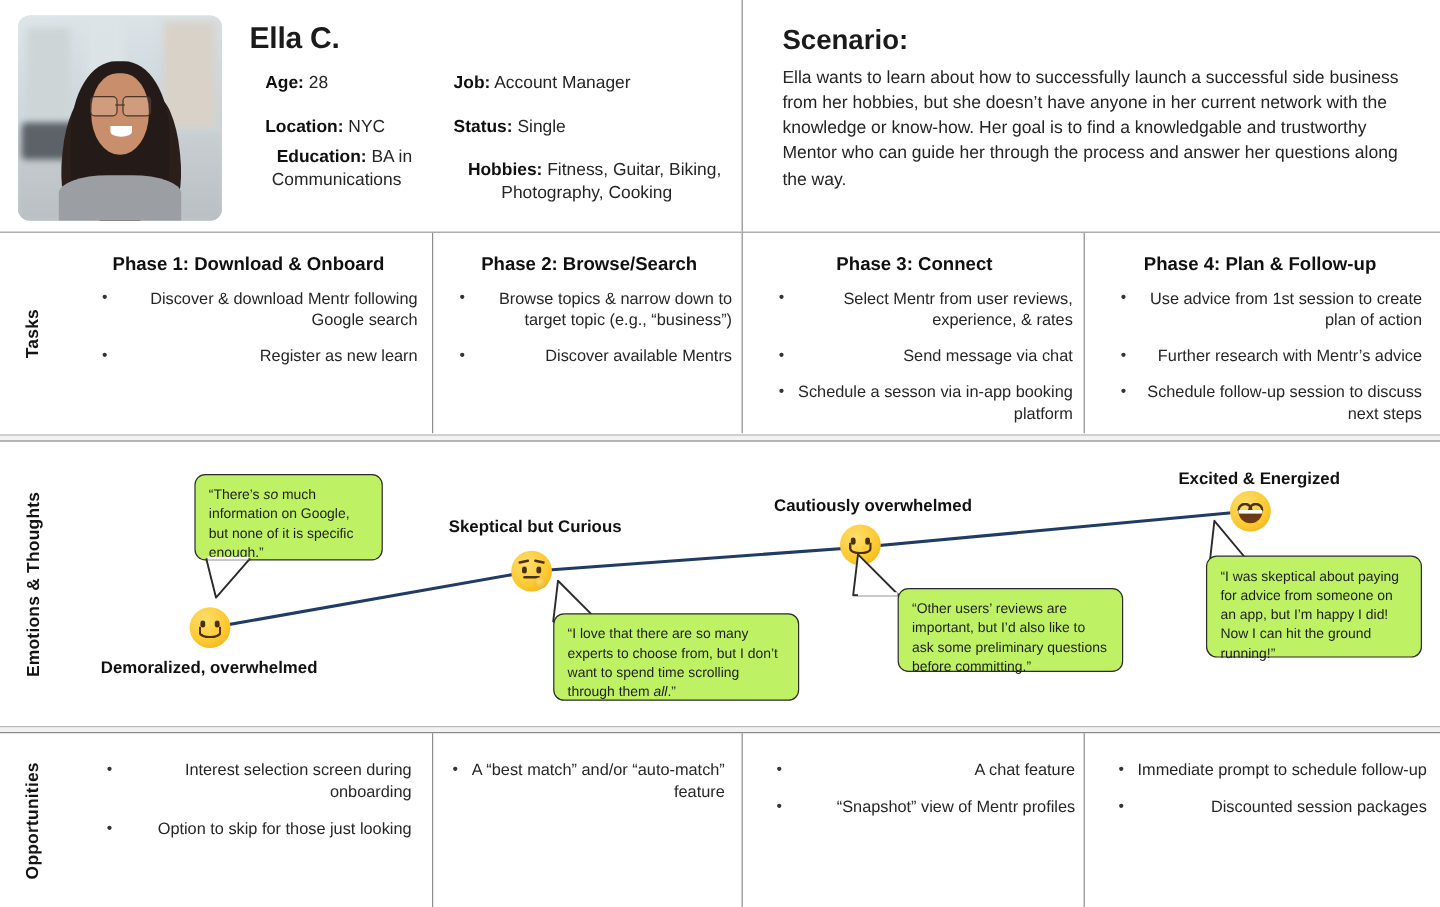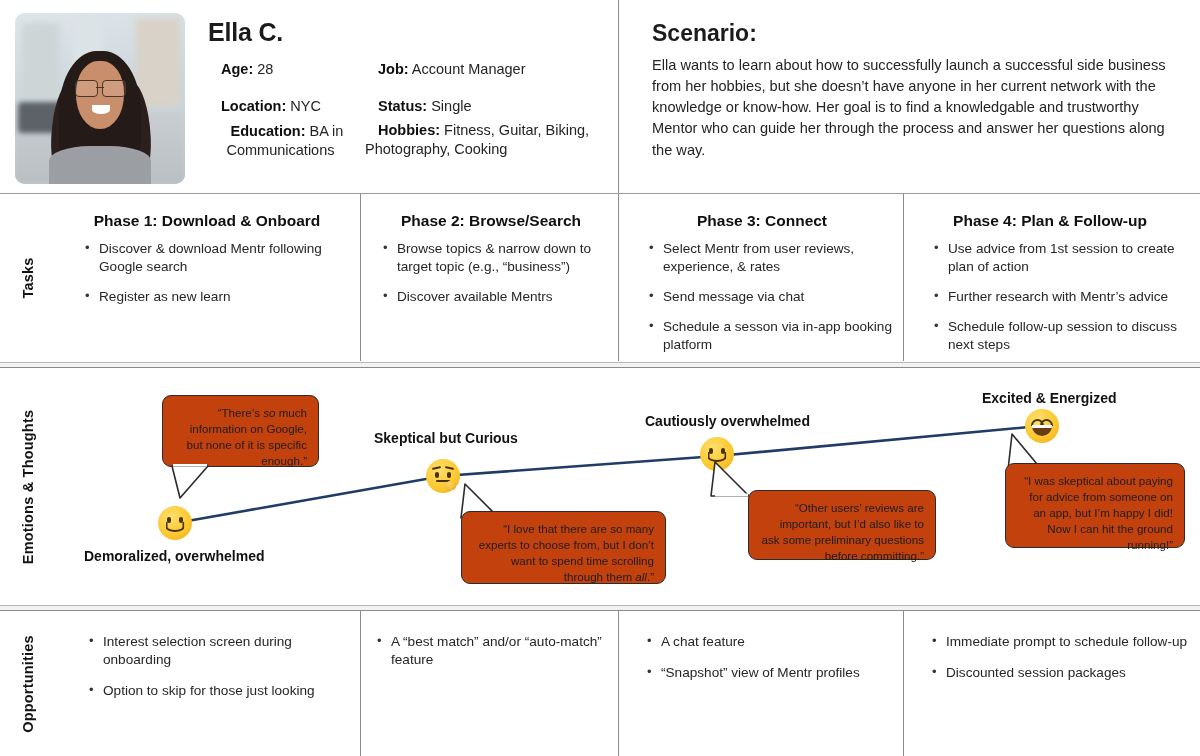--- a/index.html
+++ b/index.html
@@ -55,21 +55,21 @@
   .pname{position:absolute;left:208px;top:18px;font-size:25px;font-weight:bold;letter-spacing:-.2px;}
   .pfield{position:absolute;font-size:14.5px;line-height:1.33;color:#242424;}
   .pfield b{font-weight:bold;color:#0f0f0f;margin-left:13px;}
   .scen-title{position:absolute;left:652px;top:20px;font-size:23px;font-weight:bold;}
   .scen-body{position:absolute;left:652px;top:55px;width:524px;font-size:14.6px;line-height:1.45;color:#242424;}
 
   
   #tasks{top:194px;height:167px;}
   .phase-col{position:absolute;top:0;bottom:0;}
   .phase-title{font-size:15.5px;font-weight:bold;text-align:center;padding-top:18px;color:#101010;}
-  ul.blist{margin:10px 0 0 0;padding:0;list-style:none;}
+  ul.blist{margin:10px 0 0 0;padding:0;list-style:none;text-align:right;}
   ul.blist li{position:relative;padding-left:15px;margin-bottom:12px;font-size:13.6px;line-height:1.33;color:#262626;}
   ul.blist li:before{content:"•";position:absolute;left:1px;top:-1px;font-size:13px;color:#333;}
 
   
   #emotions{top:368px;height:237px;}
   .emo-label{position:absolute;font-size:14px;font-weight:bold;color:#111;white-space:nowrap;}
   .emoji{position:absolute;width:34px;height:34px;border-radius:50%;
     background:radial-gradient(circle at 38% 32%,#ffdf6e 0%,#fcc82f 58%,#eaa81c 100%);}
   .emoji .eye{position:absolute;width:4px;height:6px;border-radius:2px;background:#4a3208;top:11px;}
   .emoji .eye.l{left:9px;} .emoji .eye.r{right:9px;}
@@ -79,22 +79,22 @@
   .m-smile{bottom:9px;width:15px;height:8px;border:2px solid #4a3208;border-top:none;border-radius:0 0 50% 50%;}
   .m-grin{bottom:7px;width:20px;height:11px;background:#6b3b14;border-radius:0 0 10px 10px;overflow:hidden;}
   .m-grin:after{content:"";position:absolute;left:0;right:0;top:0;height:3px;background:#fff;}
   .eye-arc{position:absolute;width:9px;height:5px;border:2px solid #4a3208;border-bottom:none;border-radius:9px 9px 0 0;top:10px;}
   .eye-arc.l{left:6px;} .eye-arc.r{right:6px;}
   .brow{position:absolute;width:9px;height:2px;background:#4a3208;border-radius:1px;top:8px;transform:rotate(-12deg);}
   .brow.l{left:6px;} .brow.r{right:6px;transform:rotate(12deg);}
   .hand{position:absolute;right:4px;bottom:3px;width:11px;height:9px;border-radius:5px 5px 4px 4px;
     background:radial-gradient(circle at 40% 35%,#ffd96a,#e8a81a);}
 
-  .bubble{position:absolute;border:1.6px solid #2b2b2b;border-radius:9px;background:#c2410c;
-    font-size:11.6px;line-height:1.38;text-align:right;color:#1d1d1d;padding:9px 11px;box-sizing:border-box;}
+  .bubble{position:absolute;border:1.6px solid #2b2b2b;border-radius:9px;background:#bef264;
+    font-size:11.6px;line-height:1.38;text-align:left;color:#1d1d1d;padding:9px 11px;box-sizing:border-box;}
   .bubble i{font-style:italic;}
   .tail{position:absolute;}
 
   
   #opps{top:611px;height:145px;}
   #opps ul.blist li{margin-bottom:13px;font-size:13.6px;}
 </style>
 </head>
 <body>
 
@@ -136,21 +136,21 @@
       <span>BA in Communications</span>
     </div>
     <div class="pfield" style="left:365px;top:60px;width:240px;">
       <b>Job:</b>
       <span>Account Manager</span>
     </div>
     <div class="pfield" style="left:365px;top:97px;width:240px;">
       <b>Status:</b>
       <span>Single</span>
     </div>
-    <div class="pfield" style="left:365px;top:121px;width:248px;">
+    <div class="pfield" style="left:365px;top:133px;width:248px;text-align:center;">
       <b>Hobbies:</b>
       <span>Fitness, Guitar, Biking, Photography, Cooking</span>
     </div>
 
     <div class="vdiv" style="left:618px;"></div>
     <div class="scen-title">Scenario:</div>
     <div class="scen-body">Ella wants to learn about how to successfully launch a successful side business from her hobbies, but she doesn’t have anyone in her current network with the knowledge or know-how.  Her goal is to find a knowledgable and trustworthy Mentor who can guide her through the process and answer her questions along the way.</div>
   </div>
   <div class="hline" style="top:193px;"></div>
 

